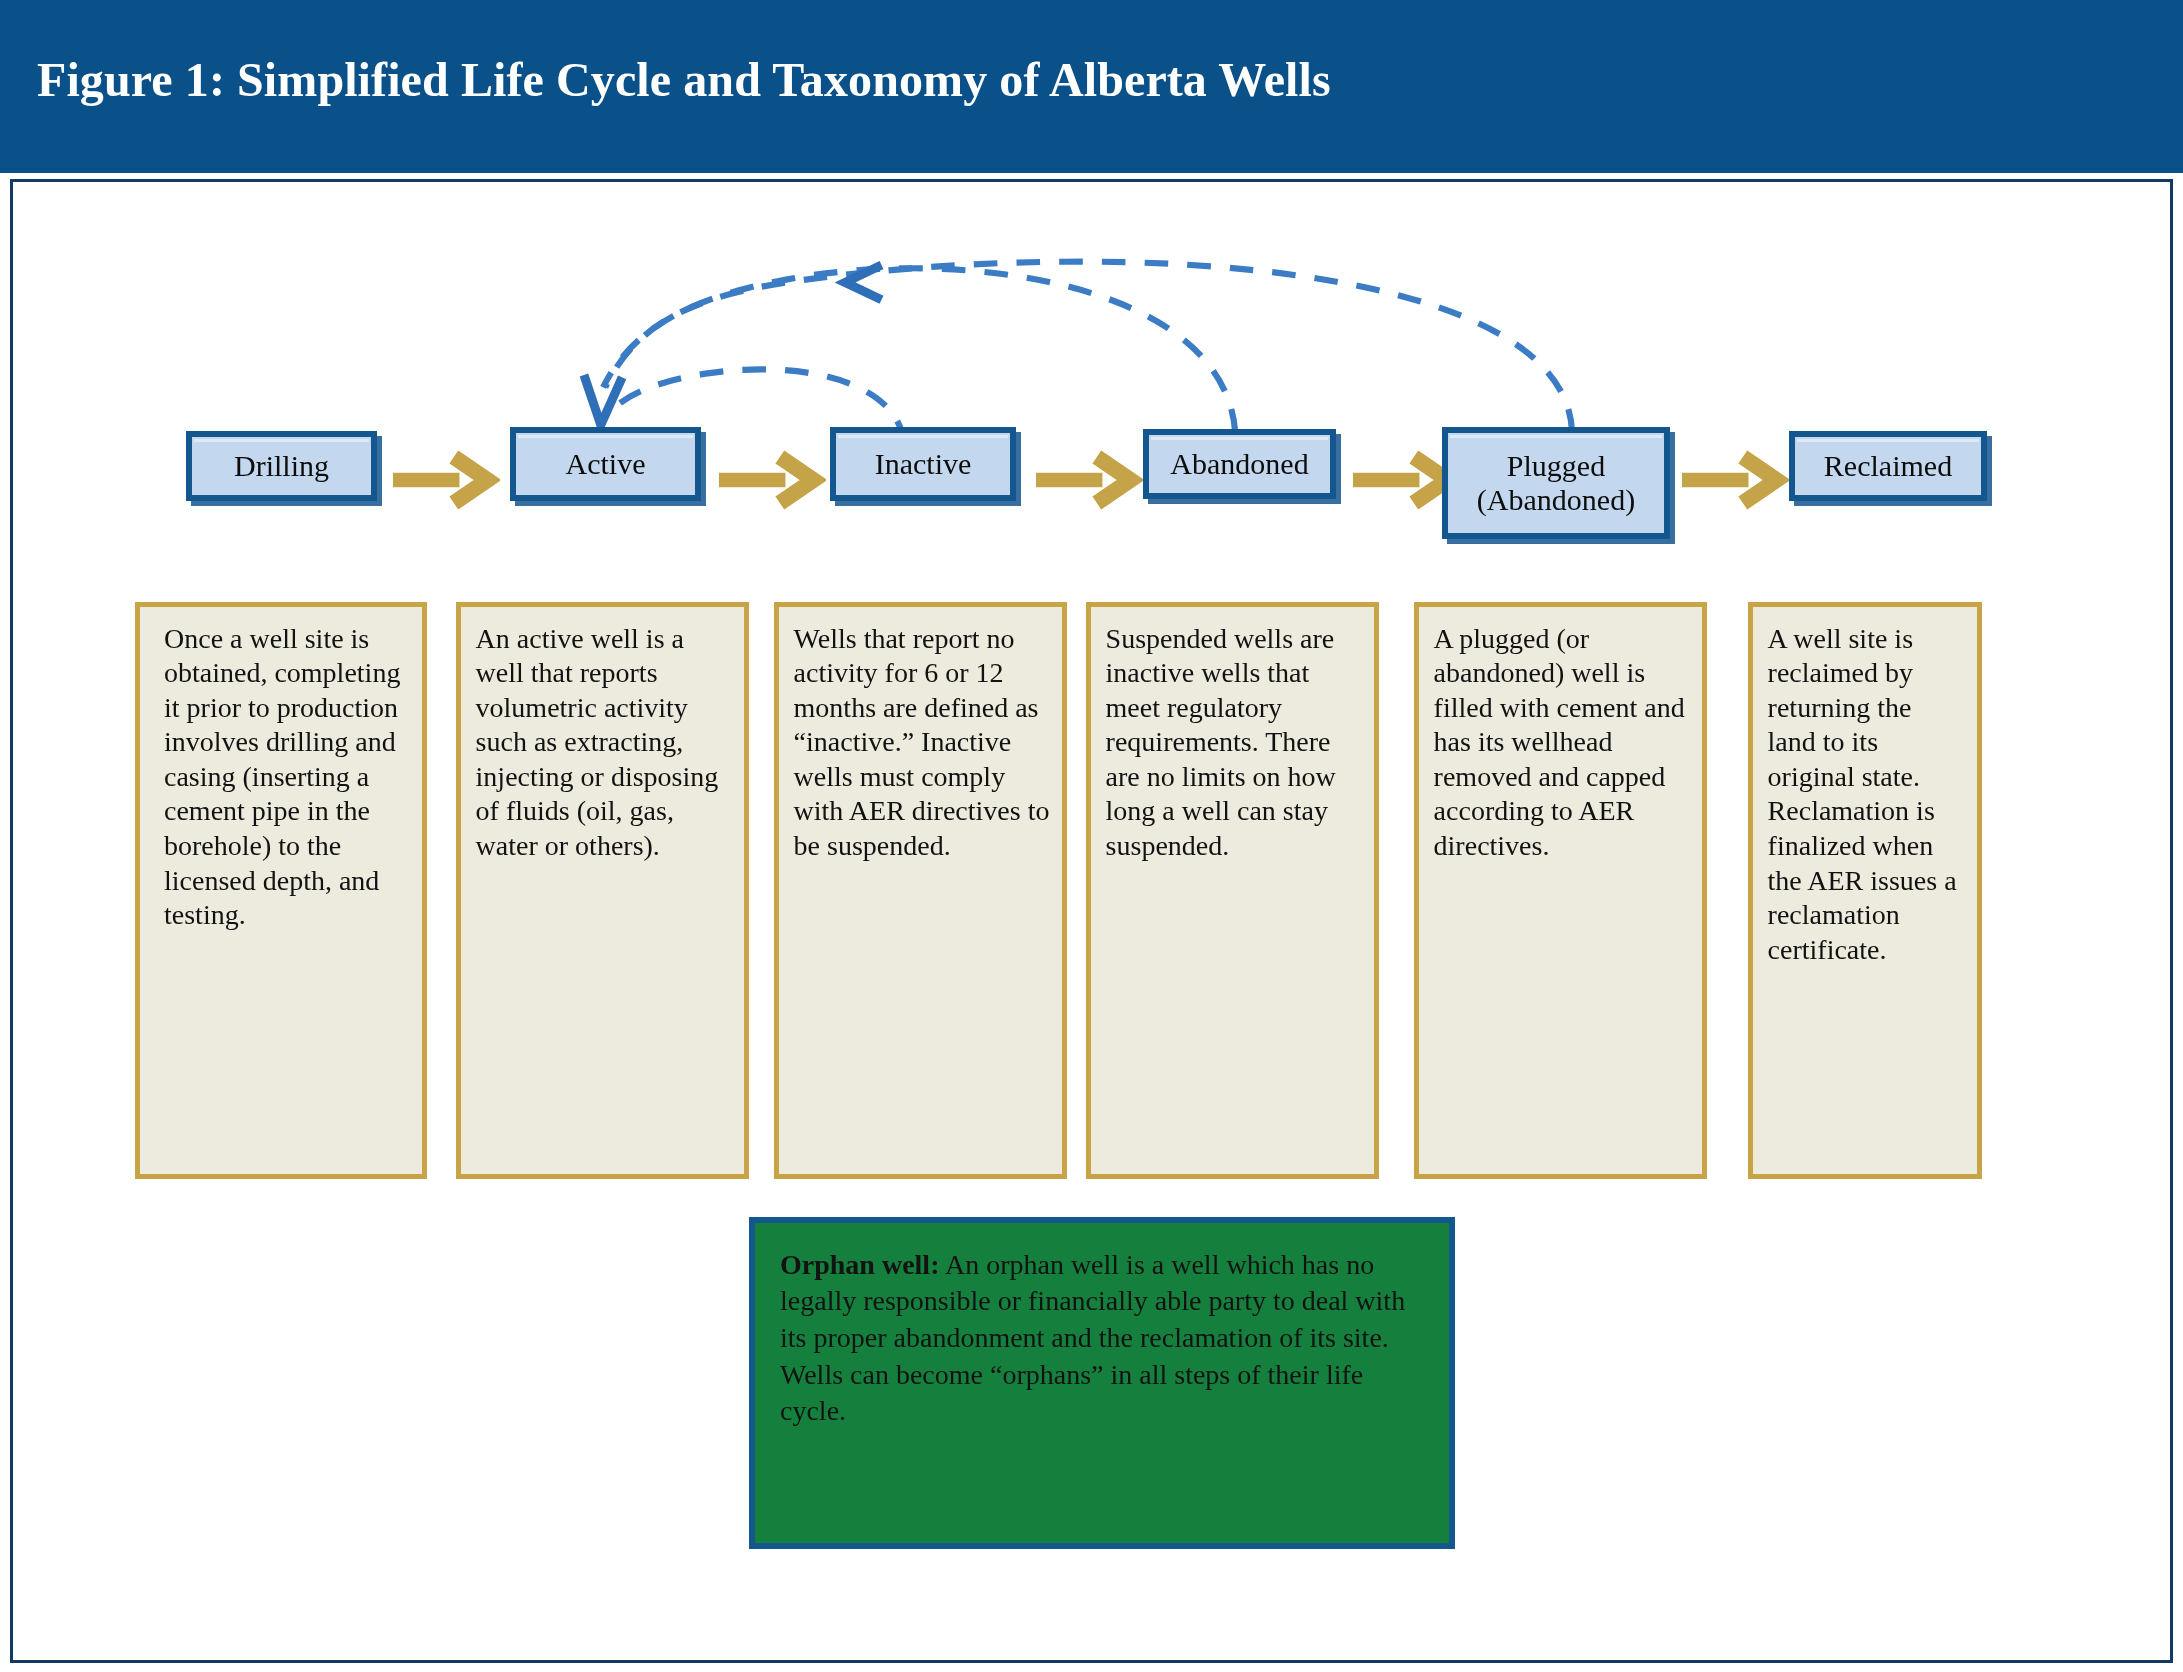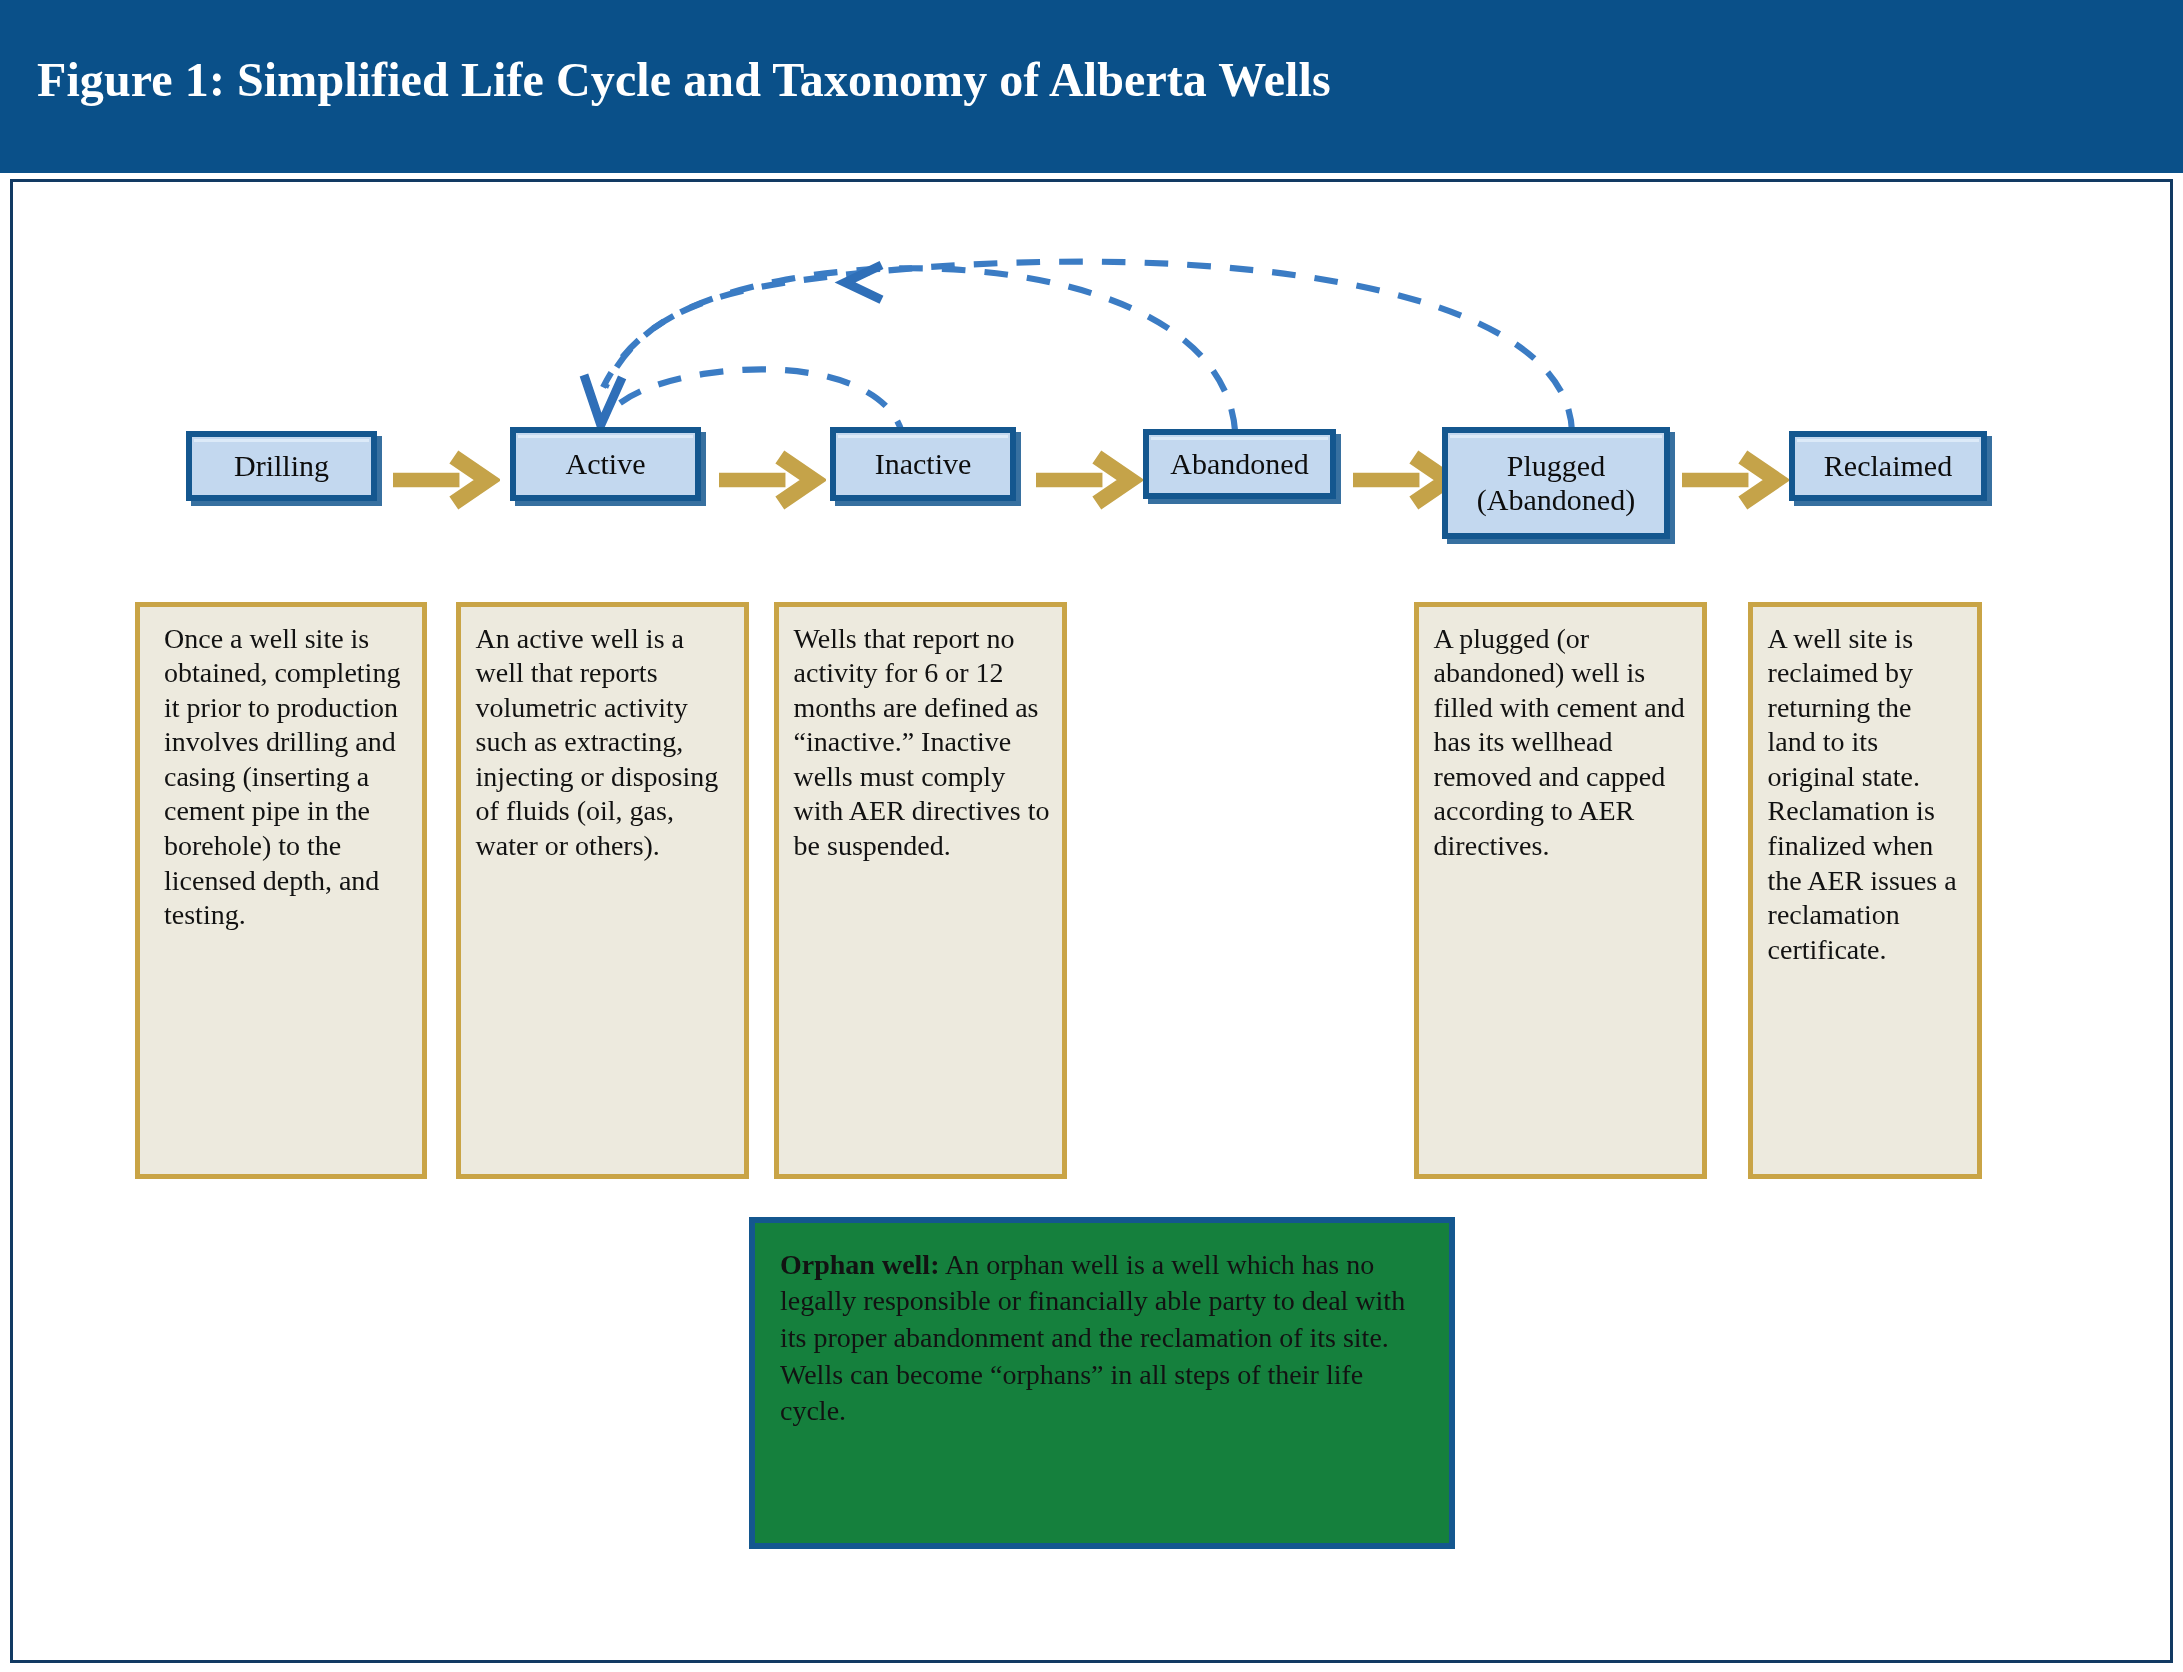--- a/index.html
+++ b/index.html
@@ -204,20 +204,23 @@
   </div>
 
   <div class="desc-box" style="left:456px; top:602px; width:293px; height:577px;">
     <span>An active well is a well that reports volumetric activity such as extracting, injecting or disposing of fluids (oil, gas, water or others).</span>
   </div>
 
   <div class="desc-box" style="left:774px; top:602px; width:293px; height:577px;">
     <span>Wells that report no activity for 6 or 12 months are defined as “inactive.” Inactive wells must comply with AER directives to be suspended.</span>
   </div>
 
+  <div class="desc-box" style="left:1086px; top:602px; width:293px; height:577px;">
+    <span>Suspended wells are inactive wells that meet regulatory requirements. There are no limits on how long a well can stay suspended.</span>
+  </div>
 
   <div class="desc-box" style="left:1414px; top:602px; width:293px; height:577px;">
     <span>A plugged (or abandoned) well is filled with cement and has its wellhead removed and capped according to AER directives.</span>
   </div>
 
   <div class="desc-box" style="left:1748px; top:602px; width:234px; height:577px;">
     <span>A well site is reclaimed  by returning the land to its original state. Reclamation is finalized when the AER issues a reclamation certificate.</span>
   </div>
 
   <div id="orphan-box">

